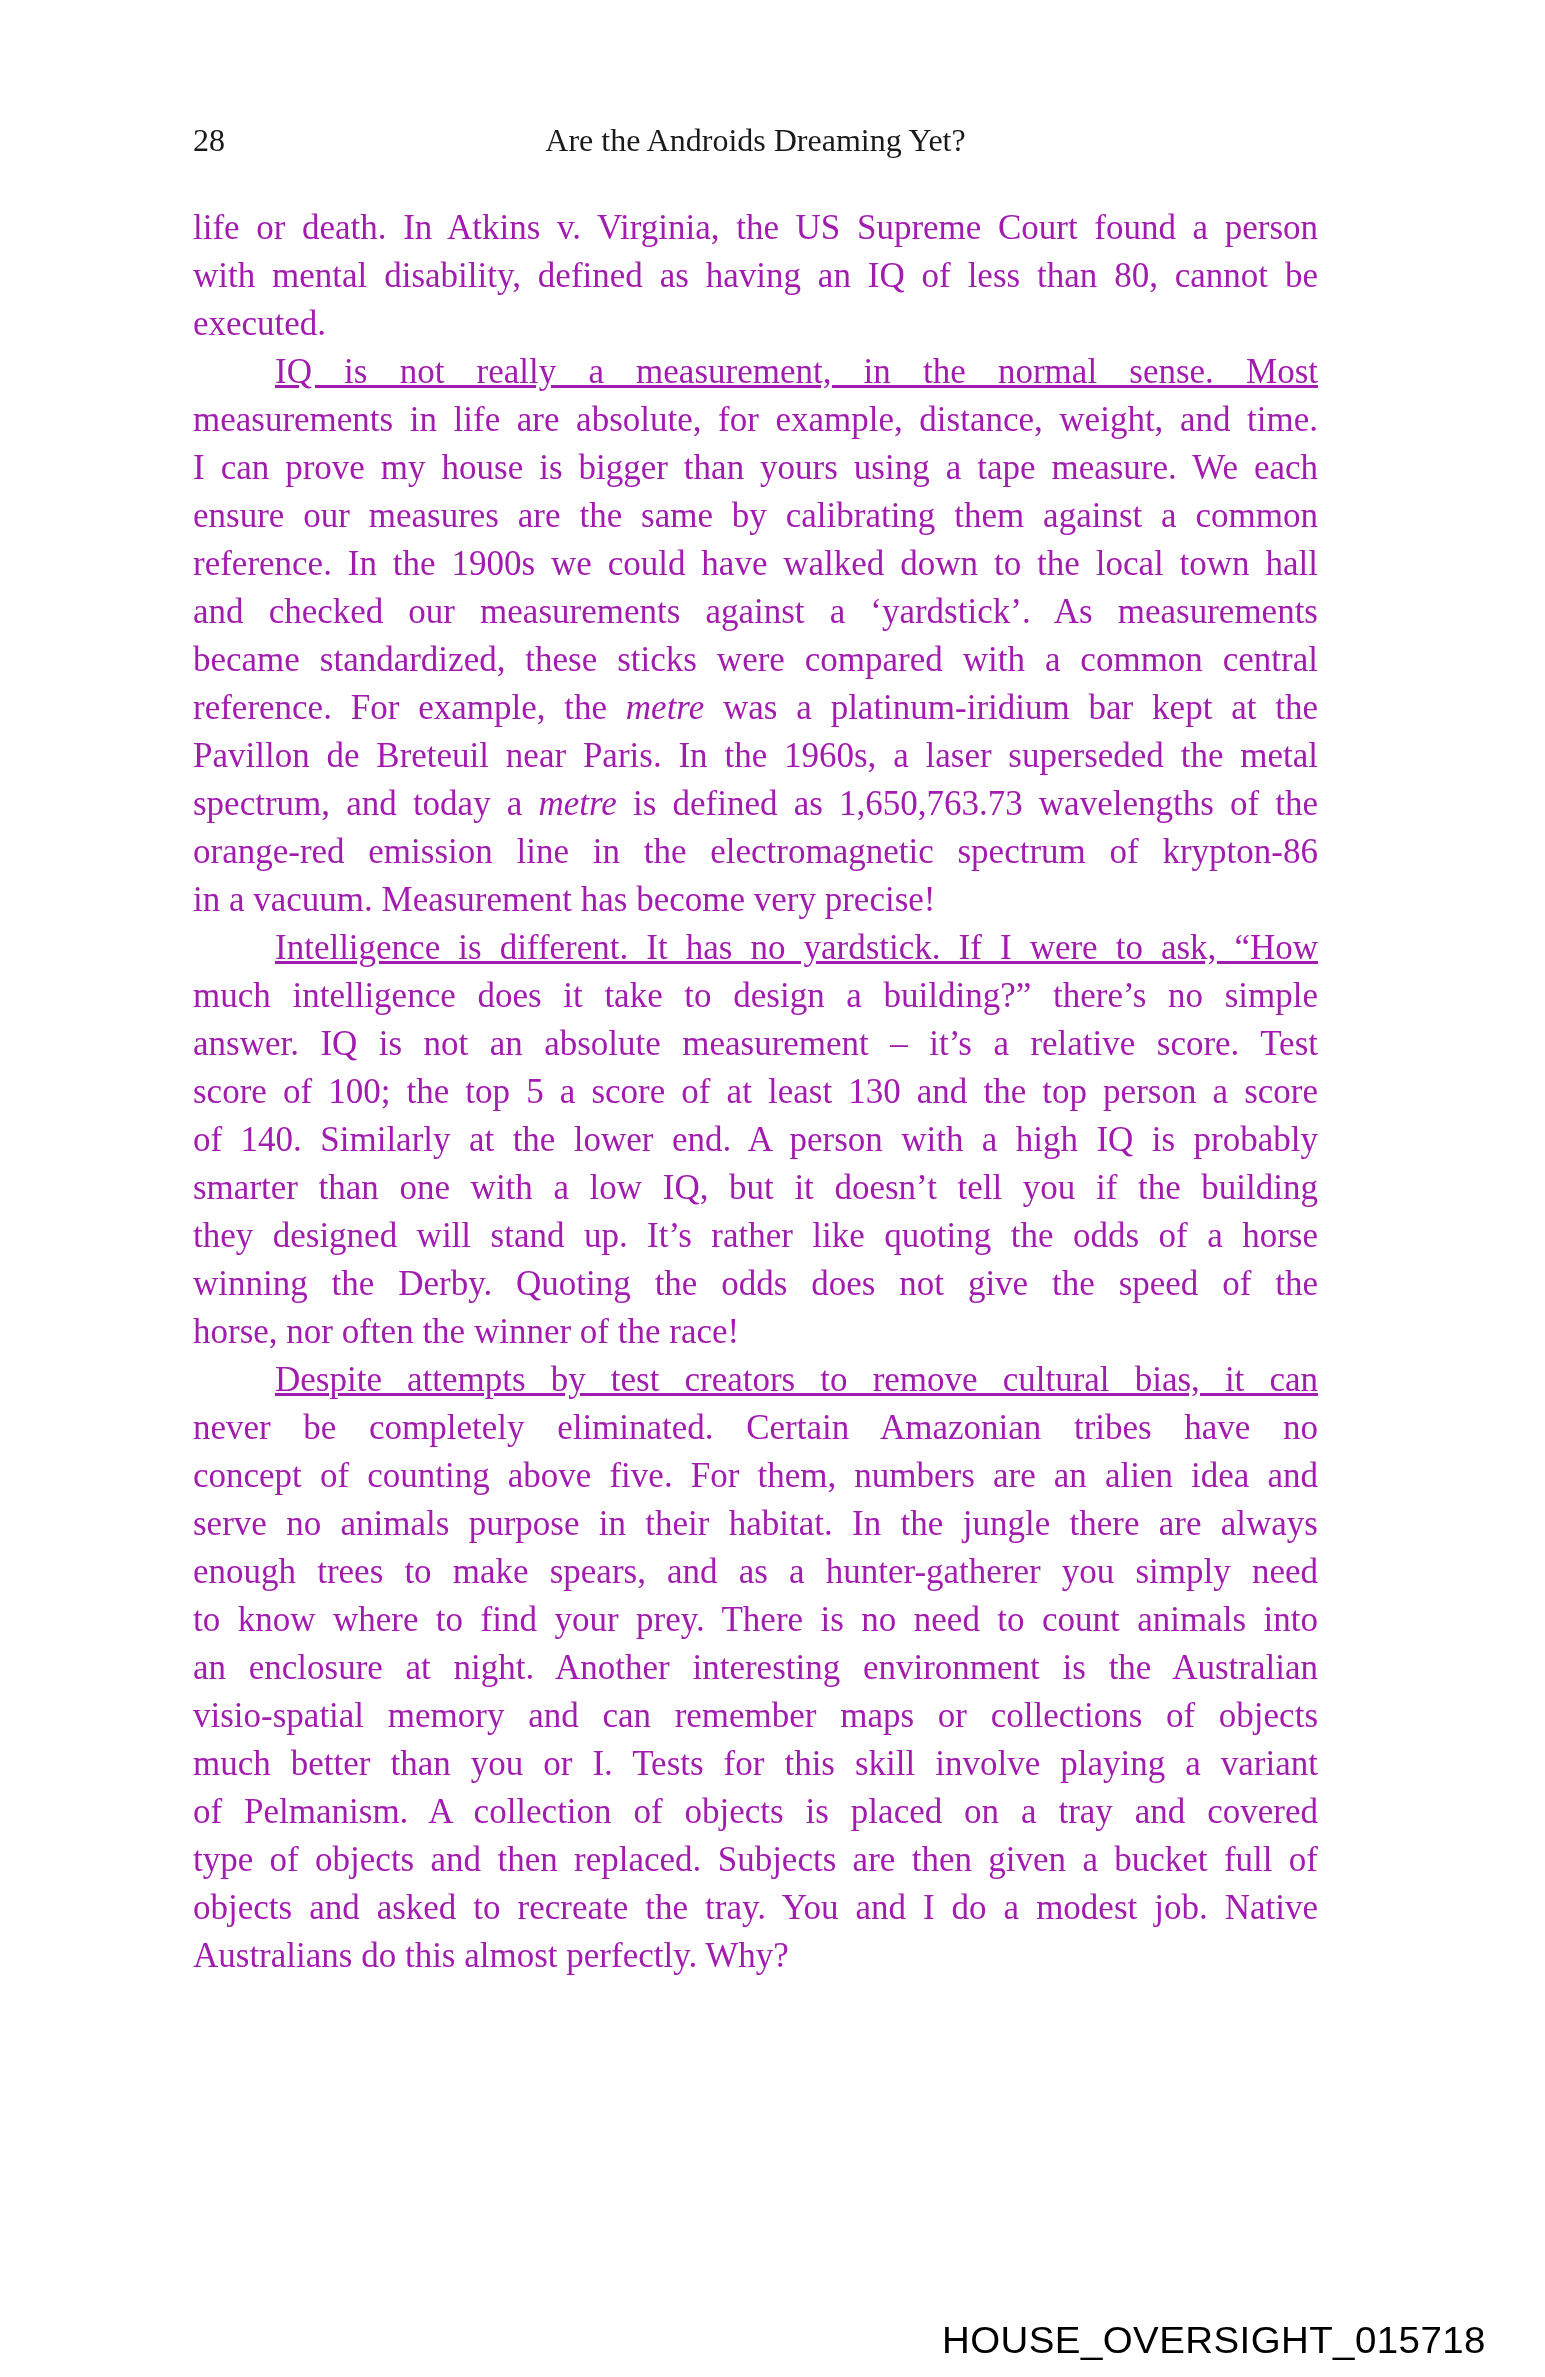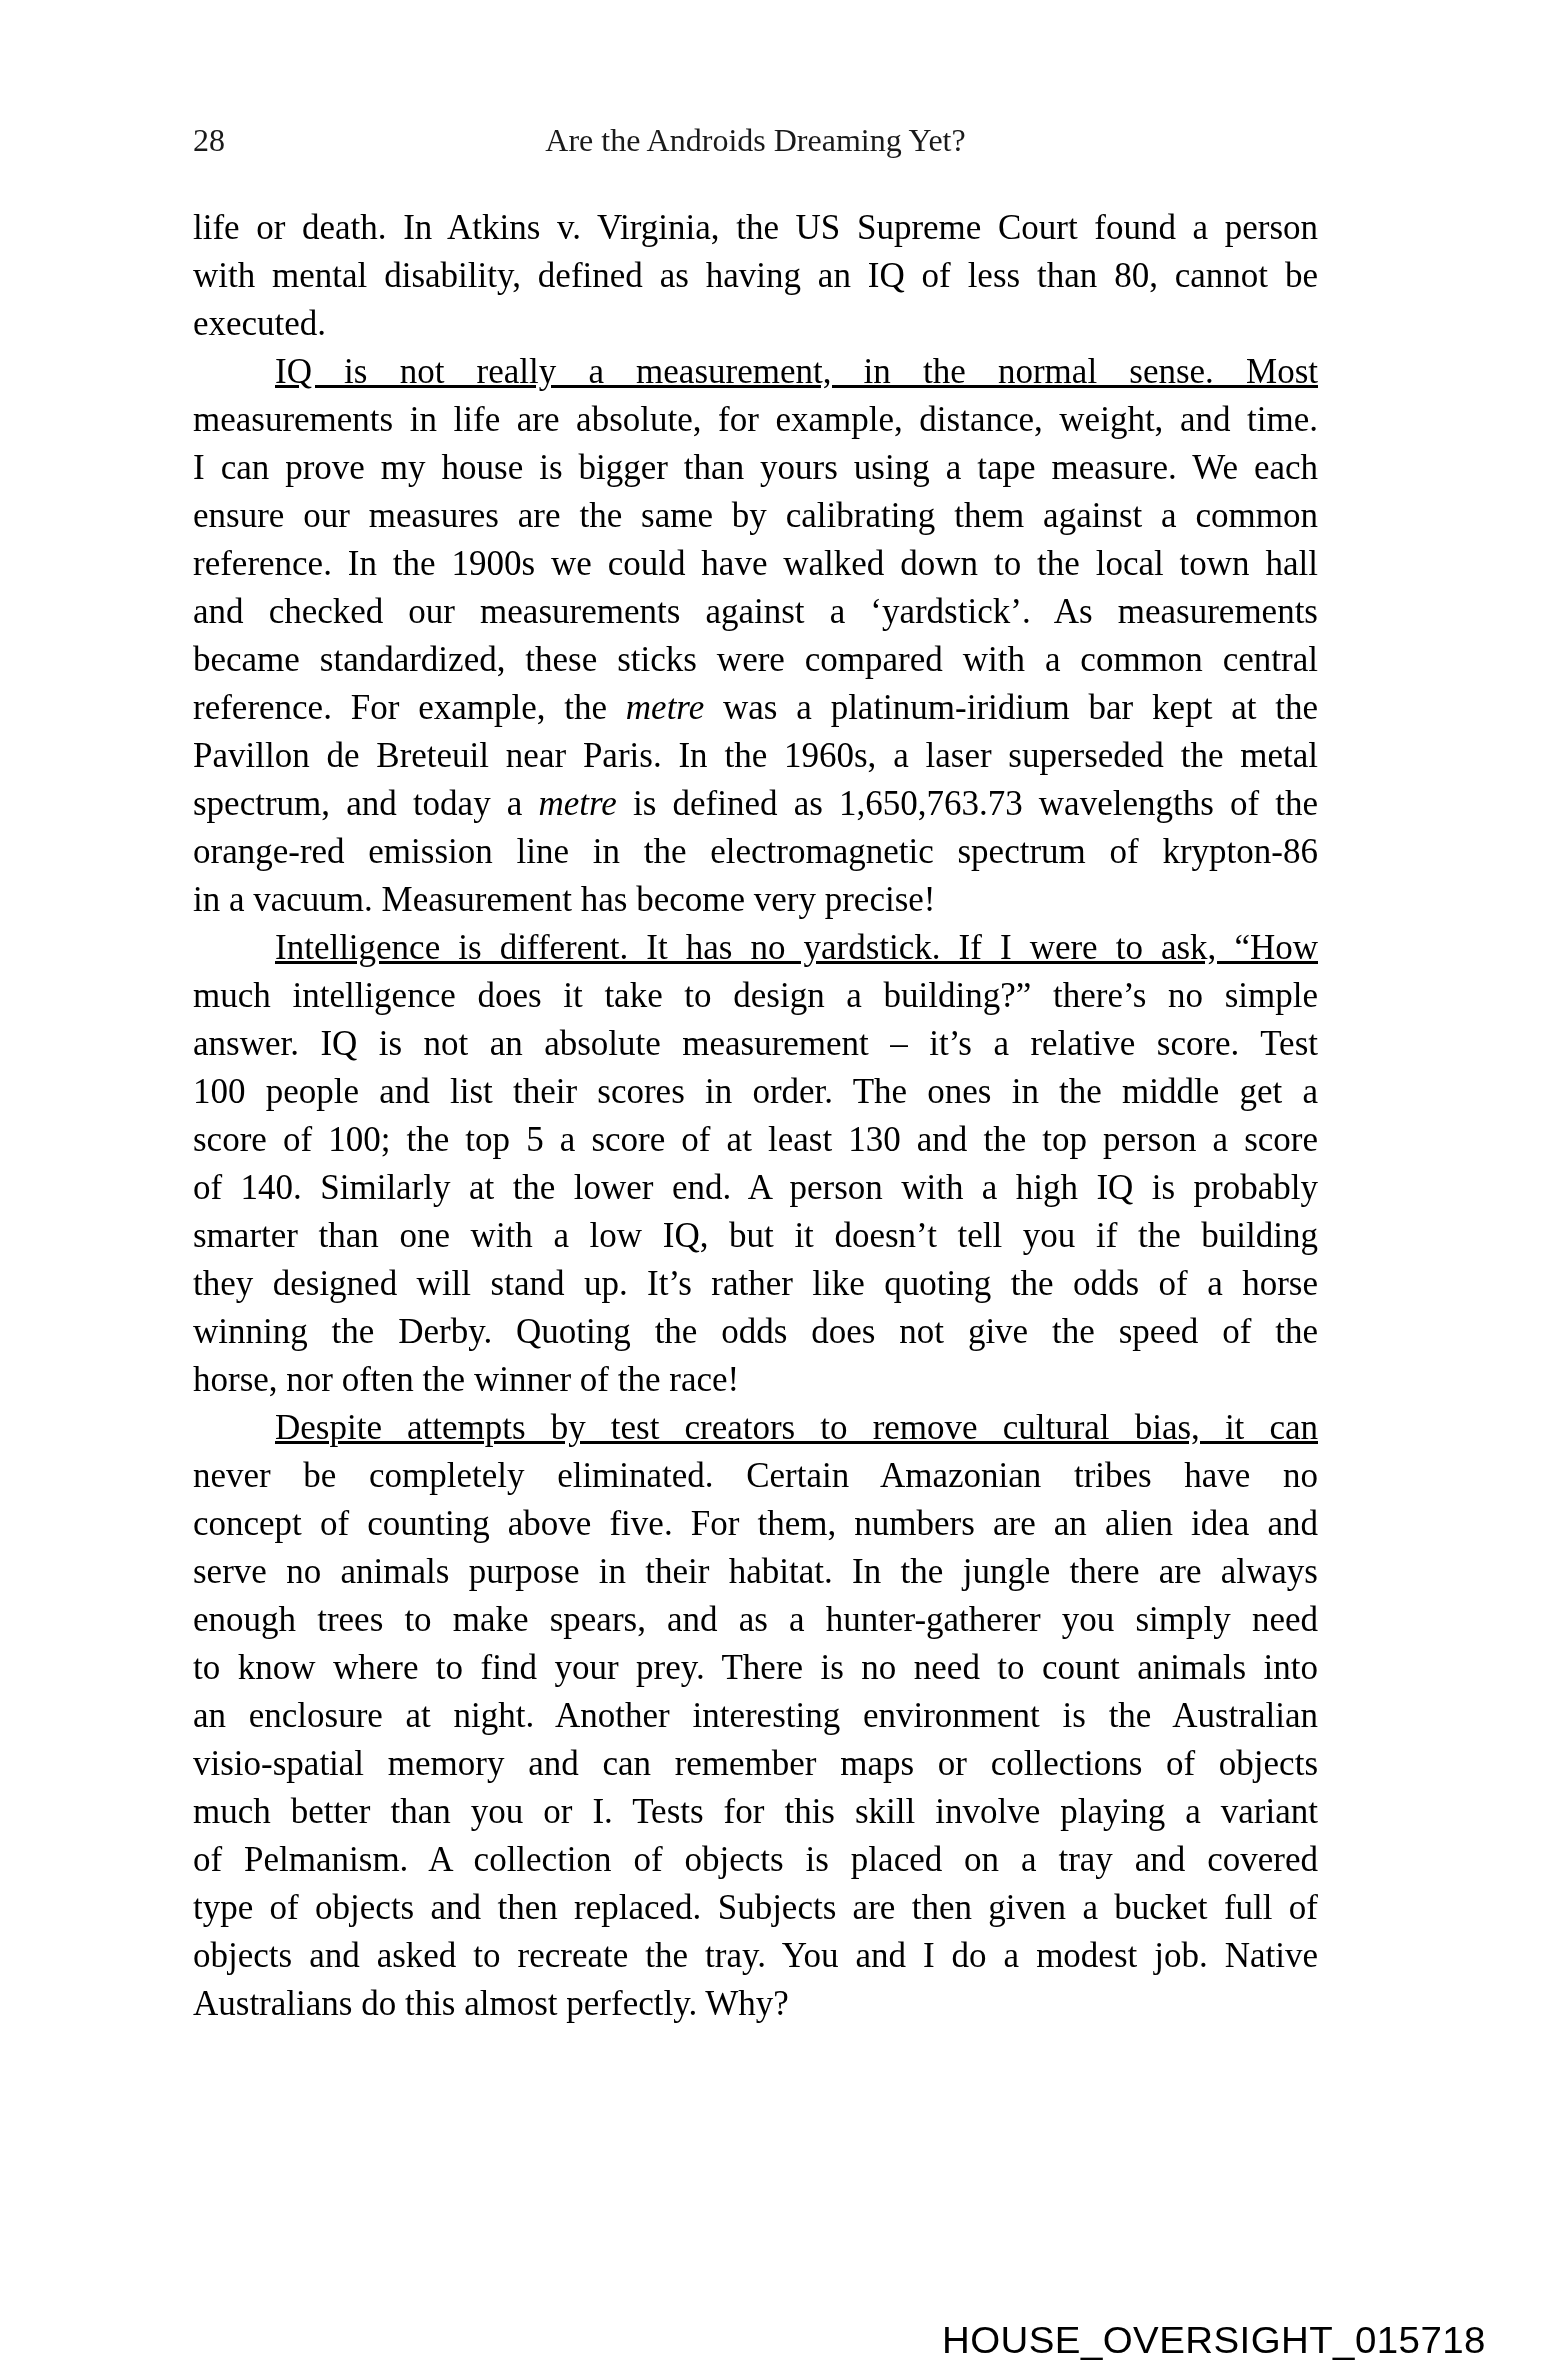--- a/index.html
+++ b/index.html
@@ -44,21 +44,21 @@
     text-align: center;
   }
   .body-text {
     position: absolute;
     left: 193px;
     top: 204px;
     width: 1125px;
     font-family: "Liberation Serif", "DejaVu Serif", serif;
     font-size: 35px;
     line-height: 48px;
-    color: #000000;
+    color: #a21caf;
     text-align: justify;
     hyphens: none;
   }
   .body-text p {
     margin: 0;
     text-indent: 82px;
   }
   .body-text .line {
     display: block;
     text-align: justify;
@@ -116,21 +116,20 @@
         <span class="line"><span>reference. For example, the </span><em>metre</em><span> was a platinum-iridium bar kept at the</span></span>
         <span class="line"><span>Pavillon de Breteuil near Paris. In the 1960s, a laser superseded the metal</span></span>
         <span class="line"><span>spectrum, and today a </span><em>metre</em><span> is defined as 1,650,763.73 wavelengths of the</span></span>
         <span class="line"><span>orange-red emission line in the electromagnetic spectrum of krypton-86</span></span>
         <span class="line last"><span>in a vacuum. Measurement has become very precise!</span></span>
       </p>
       <p>
         <span class="line indent"><span>Intelligence is different. It has no yardstick. If I were to ask, “How</span></span>
         <span class="line"><span>much intelligence does it take to design a building?” there’s no simple</span></span>
         <span class="line"><span>answer. IQ is not an absolute measurement – it’s a relative score. Test</span></span>
-        <span class="line"><span>100 people and list their scores in order. The ones in the middle get a</span></span>
         <span class="line"><span>score of 100; the top 5 a score of at least 130 and the top person a score</span></span>
         <span class="line"><span>of 140. Similarly at the lower end. A person with a high IQ is probably</span></span>
         <span class="line"><span>smarter than one with a low IQ, but it doesn’t tell you if the building</span></span>
         <span class="line"><span>they designed will stand up. It’s rather like quoting the odds of a horse</span></span>
         <span class="line"><span>winning the Derby. Quoting the odds does not give the speed of the</span></span>
         <span class="line last"><span>horse, nor often the winner of the race!</span></span>
       </p>
       <p>
         <span class="line indent"><span>Despite attempts by test creators to remove cultural bias, it can</span></span>
         <span class="line"><span>never be completely eliminated. Certain Amazonian tribes have no</span></span>

